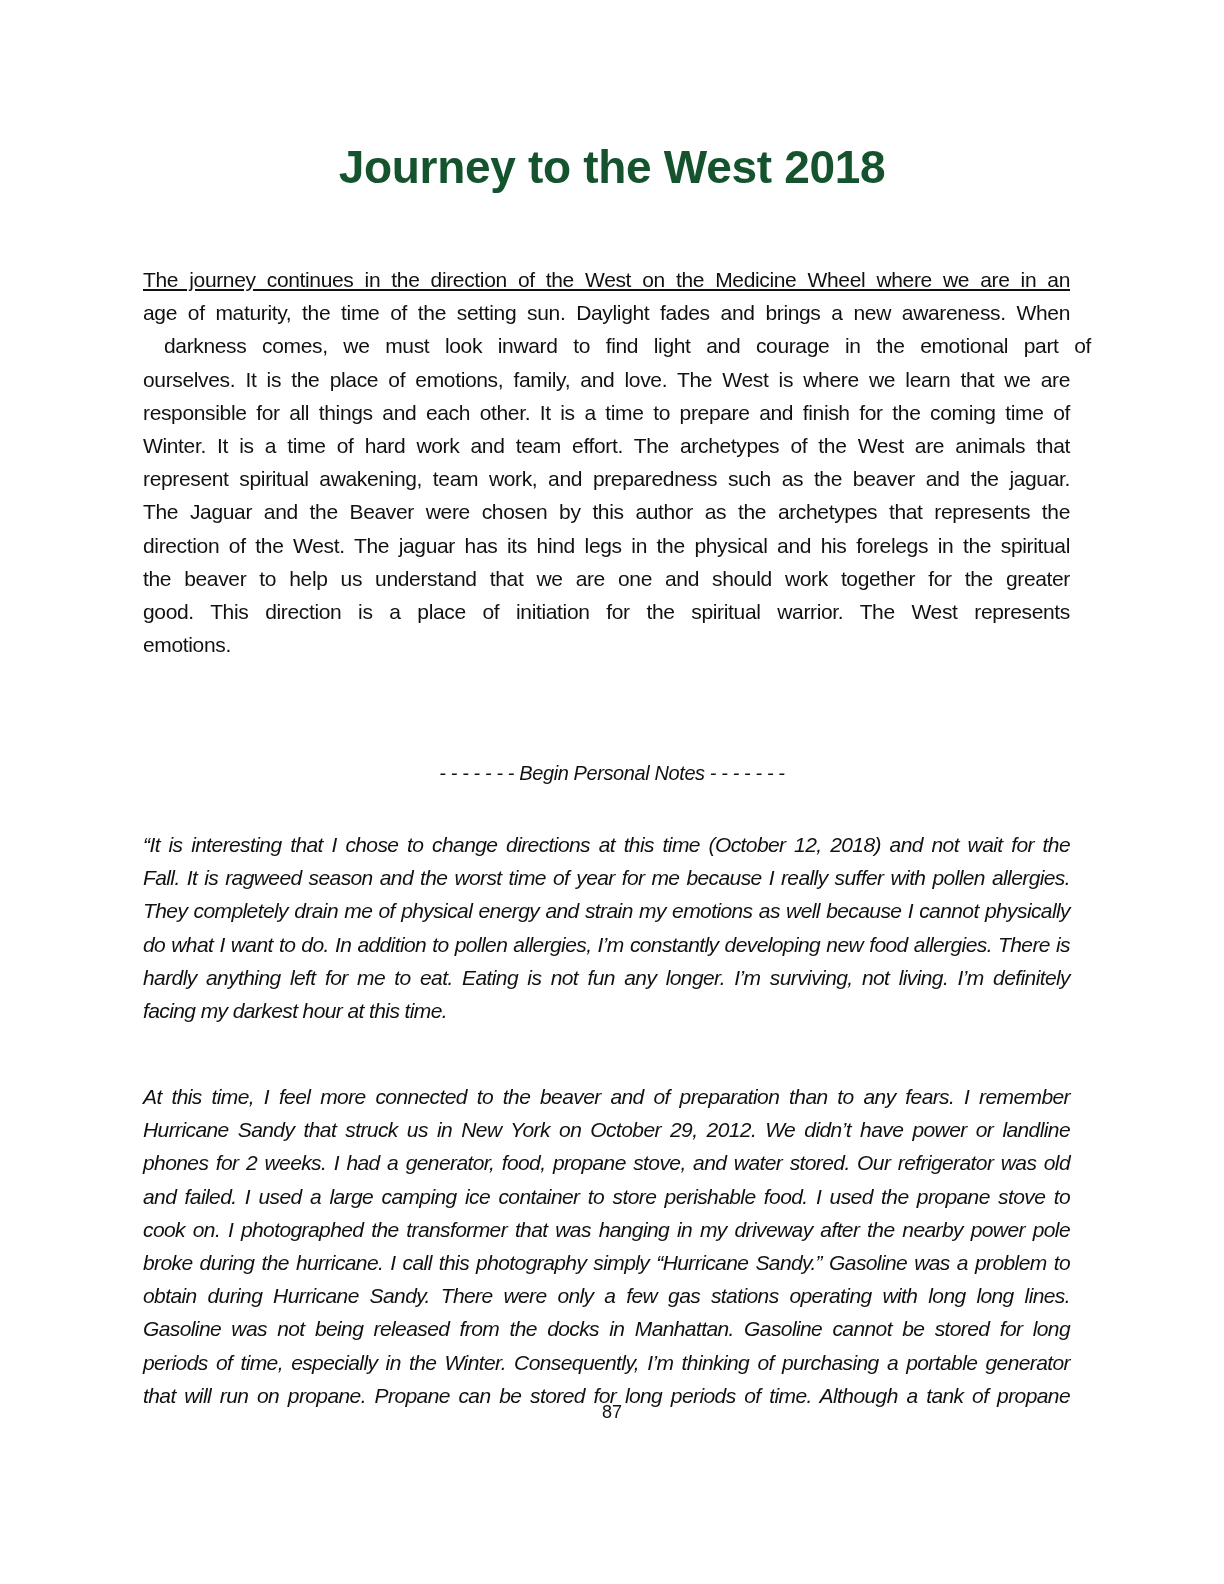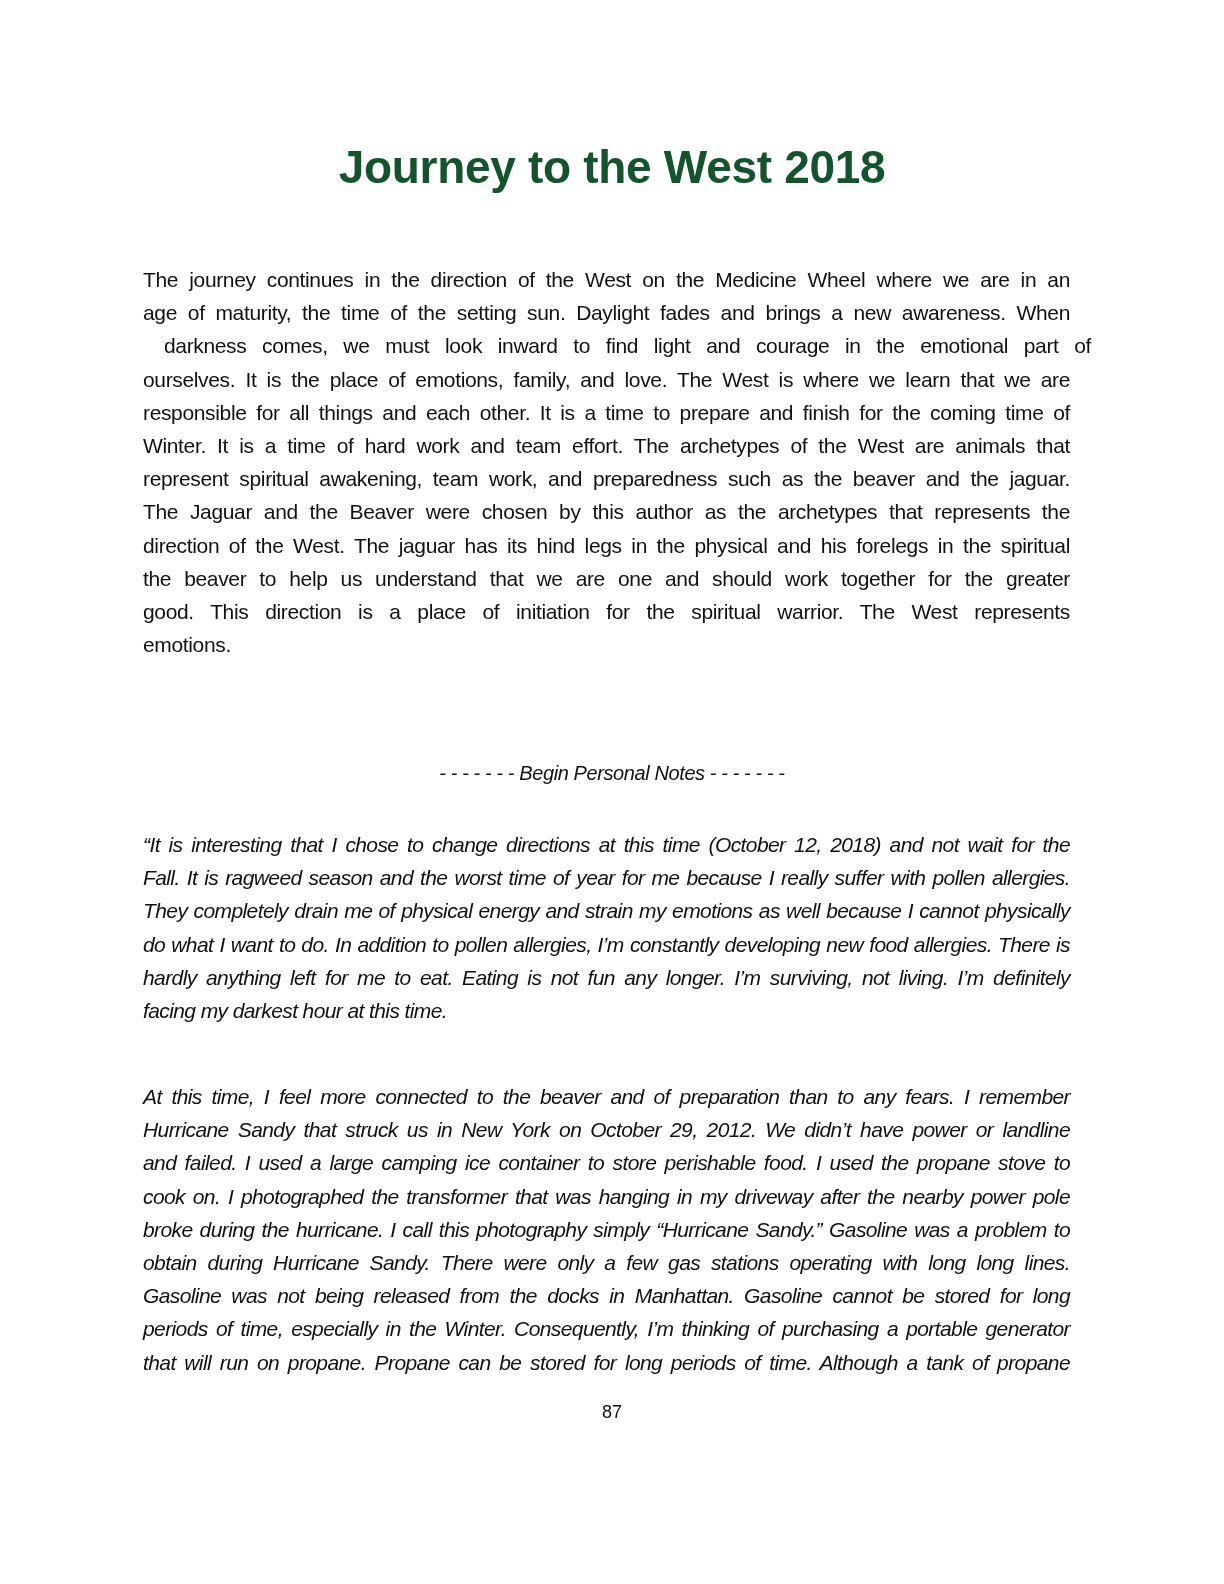--- a/index.html
+++ b/index.html
@@ -29,21 +29,21 @@
   }
 </style>
 </head>
 <body>
 
 <div class="page">
   <h1 class="title" style="margin:0;">Journey to the West 2018</h1>
 
   <div class="block" style="top:263px;">
     <div class="line">
-        <span style="white-space: normal; display: block;">The journey continues in the direction of the West on the Medicine Wheel where we are in an</span>
+        <span style="white-space: normal; display: block; text-decoration: underline;">The journey continues in the direction of the West on the Medicine Wheel where we are in an</span>
       </div>
     <div class="line">
         <span style="white-space: normal; display: block;">age of maturity, the time of the setting sun. Daylight fades and brings a new awareness. When</span>
       </div>
     <div class="line">
         <span style="white-space: normal; display: block; margin-left: 21px;">darkness comes, we must look inward to find light and courage in the emotional part of</span>
       </div>
     <div class="line">
         <span style="white-space: normal; display: block;">ourselves. It is the place of emotions, family, and love. The West is where we learn that we are</span>
       </div>
@@ -97,20 +97,23 @@
   </div>
 
   <div class="block italic" style="top:1080px;">
     <div class="line">
         <span style="white-space: normal; display: block;">At this time, I feel more connected to the beaver and of preparation than to any fears. I remember</span>
       </div>
     <div class="line">
         <span style="white-space: normal; display: block;">Hurricane Sandy that struck us in New York on October 29, 2012. We didn’t have power or landline</span>
       </div>
     <div class="line">
+        <span style="white-space: normal; display: block;">phones for 2 weeks. I had a generator, food, propane stove, and water stored. Our refrigerator was old</span>
+      </div>
+    <div class="line">
         <span style="white-space: normal; display: block;">and failed. I used a large camping ice container to store perishable food. I used the propane stove to</span>
       </div>
     <div class="line">
         <span style="white-space: normal; display: block;">cook on. I photographed the transformer that was hanging in my driveway after the nearby power pole</span>
       </div>
     <div class="line">
         <span style="white-space: normal; display: block;">broke during the hurricane. I call this photography simply “Hurricane Sandy.” Gasoline was a problem to</span>
       </div>
     <div class="line">
         <span style="white-space: normal; display: block;">obtain during Hurricane Sandy. There were only a few gas stations operating with long long lines.</span>

